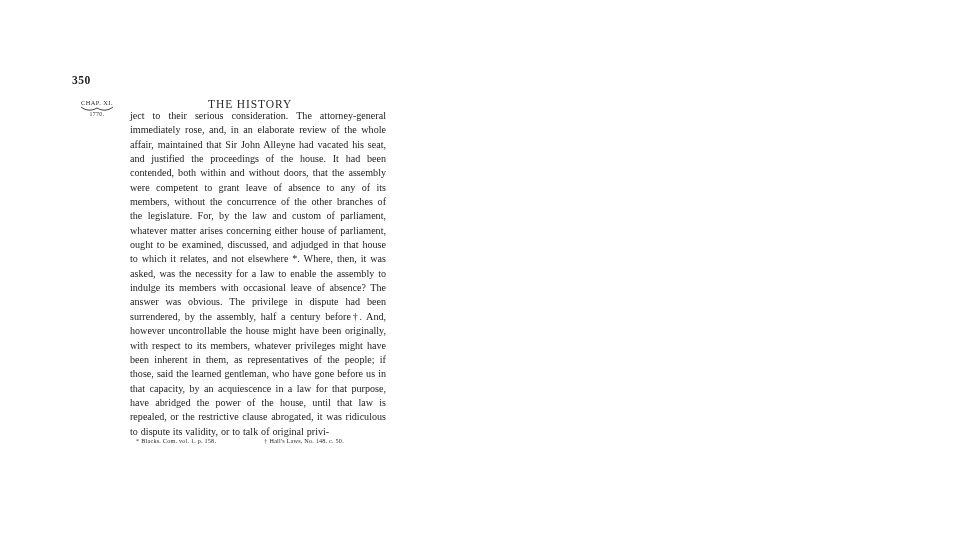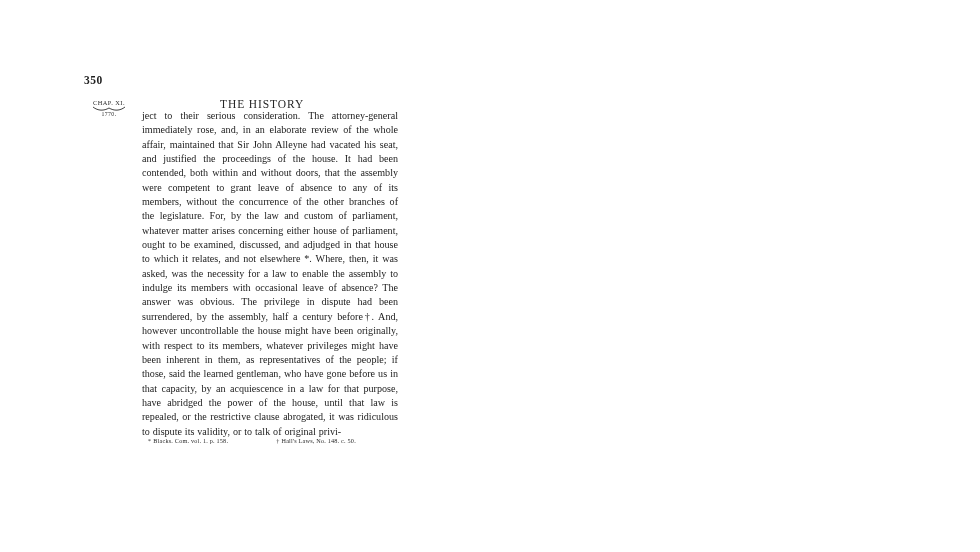--- a/index.html
+++ b/index.html
@@ -22,21 +22,21 @@
     height: 552px;
     background: #ffffff;
   }
 
   
   .page {
     position: absolute;
     top: 0;
     height: 552px;
   }
-  .page-left  { left: 12px;   width: 490px; }
+  .page-left  { left: 0;   width: 490px; }
   .page-right { left: 490px; width: 490px; }
 
   
   .running-head {
     position: absolute;
     top: 74px;
     height: 14px;
     font-size: 11.5px;
     letter-spacing: 0.9px;
     color: #262626;

